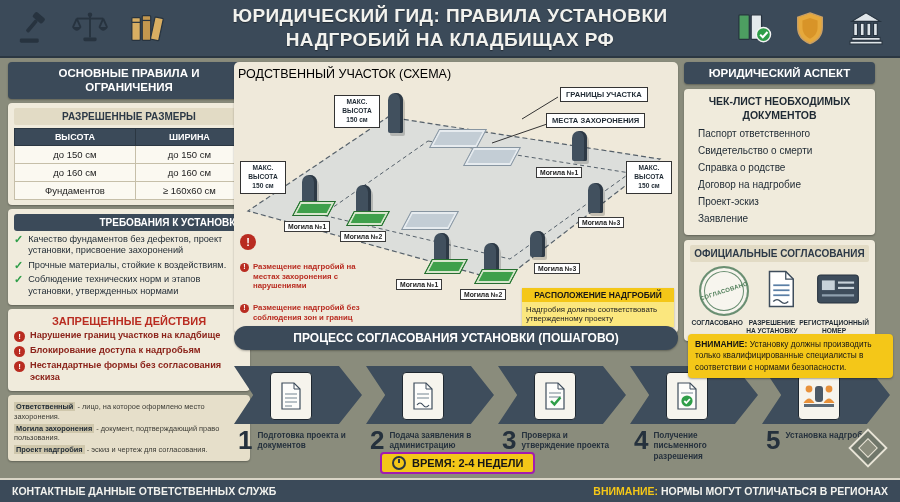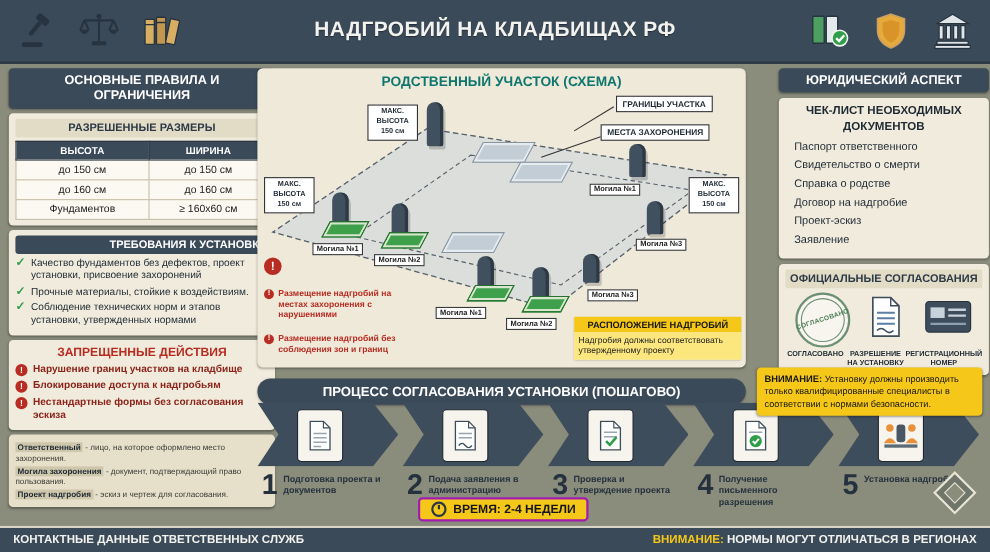--- a/index.html
+++ b/index.html
@@ -36,21 +36,21 @@
   .ban-list li{display:flex;gap:5px;margin:3px 0;font-size:9.2px;color:#8c241b;font-weight:bold;line-height:1.25;}
   .bang{width:11px;height:11px;border-radius:50%;background:#b92c21;color:#fff;font-weight:bold;
         font-size:8px;display:flex;align-items:center;justify-content:center;flex:none;margin-top:1px;}
   .bang::before{content:"!";}
   .defs{background:#e6dfca;}
   .defs p{margin:2px 0;font-size:7.4px;color:#3a3a34;line-height:1.3;}
   .defs b{background:#cfc7ac;color:#1e2933;padding:0 2px;}
   
   .scheme{position:absolute;left:234px;top:62px;width:444px;height:272px;background:#efe9da;border-radius:5px;
           box-shadow:0 1px 2px rgba(0,0,0,.3);box-sizing:border-box;padding:4px;z-index:2;}
-  .scheme-title{text-align:center;font-weight:bold;font-size:12.5px;color:#0f766e;margin:1px 0 2px;}
+  .scheme-title{font-weight:normal;font-size:12.5px;color:#000000;margin:1px 0 2px;}
   .diagram{position:relative;width:436px;height:244px;}
   .diag-bg{position:absolute;left:0;top:0;}
   .tomb{position:absolute;width:15px;background:#41505e;border-radius:7px 7px 2px 2px;
         box-shadow:inset -3px 0 0 #2d3945,2px 3px 0 rgba(0,0,0,.18);}
   .mat{position:absolute;width:34px;height:13px;background:#3fa04b;border:1px solid #276e30;
        transform:skewX(-28deg);box-shadow:inset 0 0 0 2px #d8e6cd;}
   .slab{position:absolute;width:46px;height:17px;background:#c3cdd5;border:1px solid #8795a1;
         transform:skewX(-28deg);box-shadow:inset 0 0 0 2px #e6ebef;}
   .tag{position:absolute;background:#fff;border:1px solid #3a3a3a;font-size:6.8px;font-weight:bold;
        color:#222;padding:1px 3px;white-space:nowrap;z-index:3;}
@@ -59,42 +59,42 @@
   .maxh{position:absolute;background:#fff;border:1px solid #333;font-size:6.6px;font-weight:bold;
         width:42px;text-align:center;padding:2px 1px;line-height:1.35;color:#1e2933;z-index:3;}
   .violations{position:absolute;left:2px;top:150px;width:142px;z-index:3;}
   .violations .big-bang{width:16px;height:16px;font-size:11px;margin-bottom:2px;}
   .violations p{display:flex;gap:4px;margin:12px 0;font-size:7.8px;font-weight:bold;color:#b92c21;line-height:1.25;}
   .violations p .bang{width:9px;height:9px;font-size:7px;}
   .place-note{position:absolute;right:0;bottom:0;width:152px;z-index:3;box-shadow:0 1px 2px rgba(0,0,0,.25);}
   .pn-title{background:#f4c718;color:#161616;font-weight:bold;font-size:8.4px;text-align:center;padding:2px 3px;}
   .pn-text{background:#fbe77e;color:#222;font-size:7.8px;padding:3px 4px;line-height:1.25;}
   
-  .process-hdr{position:absolute;left:234px;top:344px;width:444px;height:24px;background:#3b4a59;
+  .process-hdr{position:absolute;left:234px;top:326px;width:444px;height:24px;background:#3b4a59;
                border-radius:12px;color:#fff;font-weight:bold;font-size:12px;display:flex;align-items:center;
                justify-content:center;z-index:2;box-shadow:0 1px 2px rgba(0,0,0,.3);}
   .steps{position:absolute;left:234px;top:366px;width:660px;height:102px;display:flex;z-index:2;}
   .step{position:relative;width:132px;height:102px;}
   .chev{position:absolute;left:0;top:0;width:128px;height:58px;background:#3e4d5c;
         clip-path:polygon(0 0,82% 0,100% 50%,82% 100%,0 100%,15% 50%);}
   .icon-box{position:absolute;left:36px;top:6px;width:40px;height:46px;background:#f6f4ed;border:1px solid #1f2831;
             border-radius:4px;display:flex;align-items:center;justify-content:center;z-index:2;}
   .step-meta{position:absolute;left:4px;top:62px;display:flex;gap:5px;align-items:flex-start;}
   .step-num{font-size:26px;font-weight:bold;color:#25313d;line-height:.95;}
   .step-label{font-size:8.2px;font-weight:bold;color:#25313d;line-height:1.25;width:96px;padding-top:3px;}
   .time-badge{position:absolute;left:380px;top:452px;background:#f4c718;border:2px solid #a21caf;border-radius:4px;
               font-weight:bold;font-size:11px;color:#161616;padding:2px 10px;z-index:5;display:flex;gap:6px;align-items:center;}
   .clock{width:10px;height:10px;border:2px solid #2b3742;border-radius:50%;position:relative;}
   .clock::after{content:"";position:absolute;left:4px;top:1px;width:2px;height:4px;background:#2b3742;}
   .attention{position:absolute;left:688px;top:334px;width:205px;background:#f4c718;border-radius:4px;
              padding:5px 7px;box-sizing:border-box;font-size:8.3px;color:#161616;line-height:1.35;z-index:3;
              box-shadow:0 1px 2px rgba(0,0,0,.35);}
   .attention b{font-size:8.5px;}
   
-  .col-right{position:absolute;left:708px;top:62px;width:191px;display:flex;flex-direction:column;gap:5px;z-index:2;}
+  .col-right{position:absolute;left:684px;top:62px;width:191px;display:flex;flex-direction:column;gap:5px;z-index:2;}
   .cl-hdr{font-weight:bold;font-size:10.5px;color:#1e2933;text-align:center;margin:1px 0 3px;line-height:1.3;}
   .doc-list{list-style:none;margin:0;padding:0;}
   .doc-list li{display:flex;gap:6px;margin:5px 2px;font-size:10px;color:#1e2933;line-height:1.2;}
   .appr-icons{display:flex;justify-content:space-around;align-items:center;margin:4px 0 3px;}
   .stamp{width:46px;height:46px;border:2px solid #6a8f72;border-radius:50%;display:flex;align-items:center;
          justify-content:center;background:#f7f5ee;box-shadow:inset 0 0 0 3px #f7f5ee,inset 0 0 0 4px #6a8f72;}
   .stamp span{transform:rotate(-18deg);font-size:6px;font-weight:bold;color:#4e7d58;letter-spacing:.3px;}
   .appr-labels{display:flex;}
   .appr-labels span{flex:1;text-align:center;font-size:6.6px;font-weight:bold;color:#1e2933;line-height:1.3;}
   
@@ -147,20 +147,21 @@
                 <rect x="27" y="7" width="9" height="24" rx="1" fill="#d8ae62"></rect>
               </g>
             <line x1="5" y1="12" x2="14" y2="12"></line>
               <line x1="16" y1="10" x2="25" y2="10"></line>
           </g>
         </svg>
       </span>
     </div>
 
     <div class="hdr-title">
+      <div>ЮРИДИЧЕСКИЙ ГИД: ПРАВИЛА УСТАНОВКИ</div>
       <div>НАДГРОБИЙ НА КЛАДБИЩАХ РФ</div>
     </div>
 
     <div class="hdr-icons">
       <span class="icon-tile">
         <svg width="38" height="34" viewBox="0 0 40 36">
           <g stroke="#27333f" stroke-width="1.3">
             <rect x="4" y="4" width="11" height="26" rx="1" fill="#4d9e61"></rect>
             <rect x="17" y="4" width="11" height="26" rx="1" fill="#e4e9ec"></rect>
           </g>

